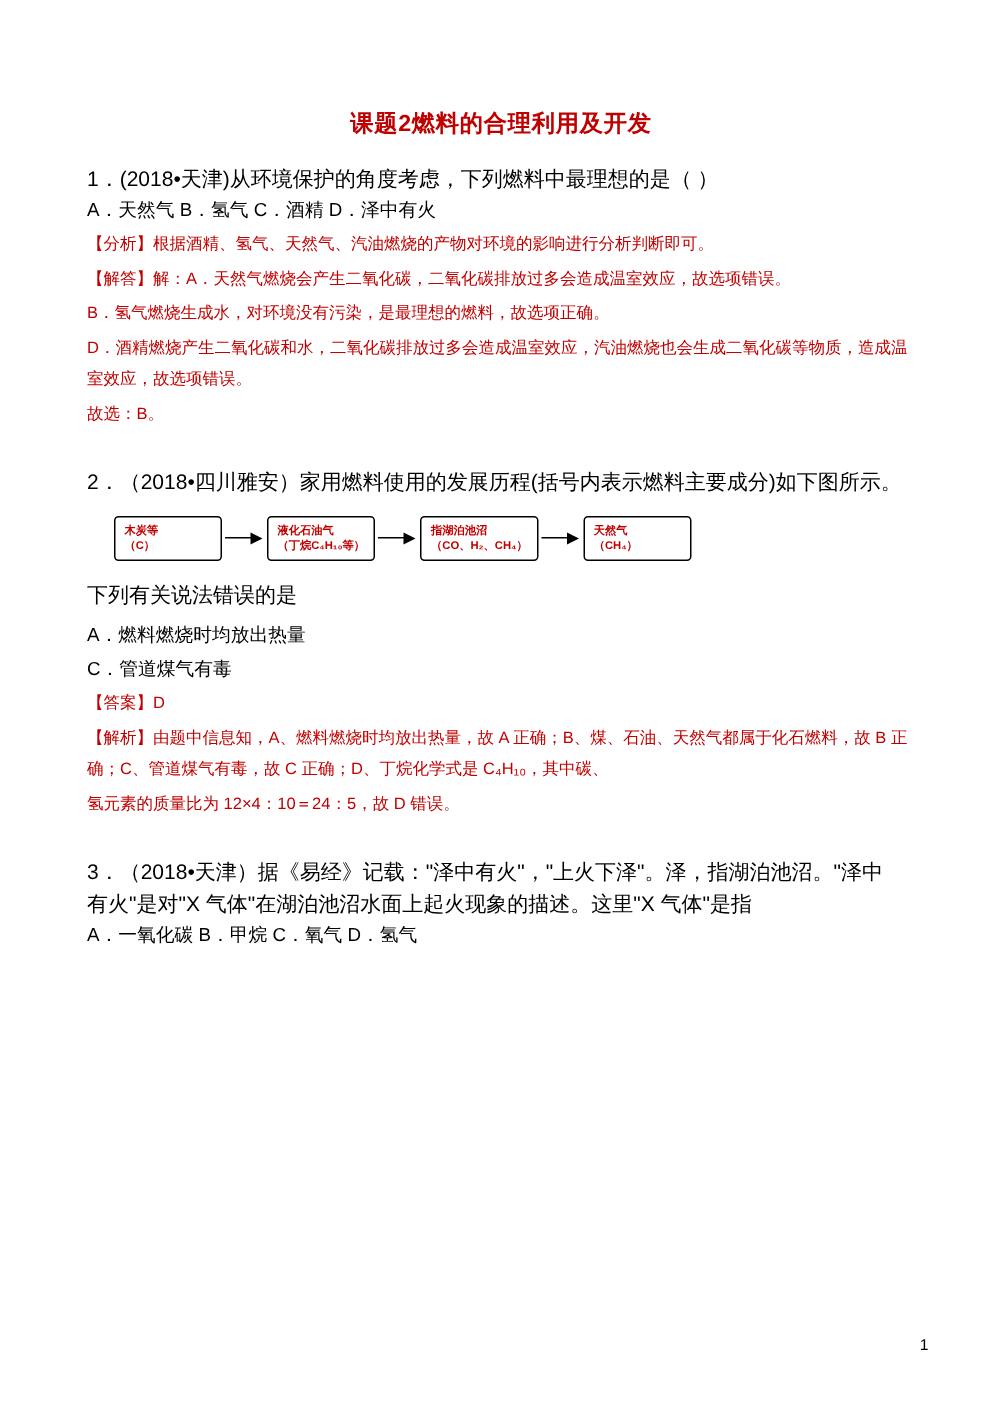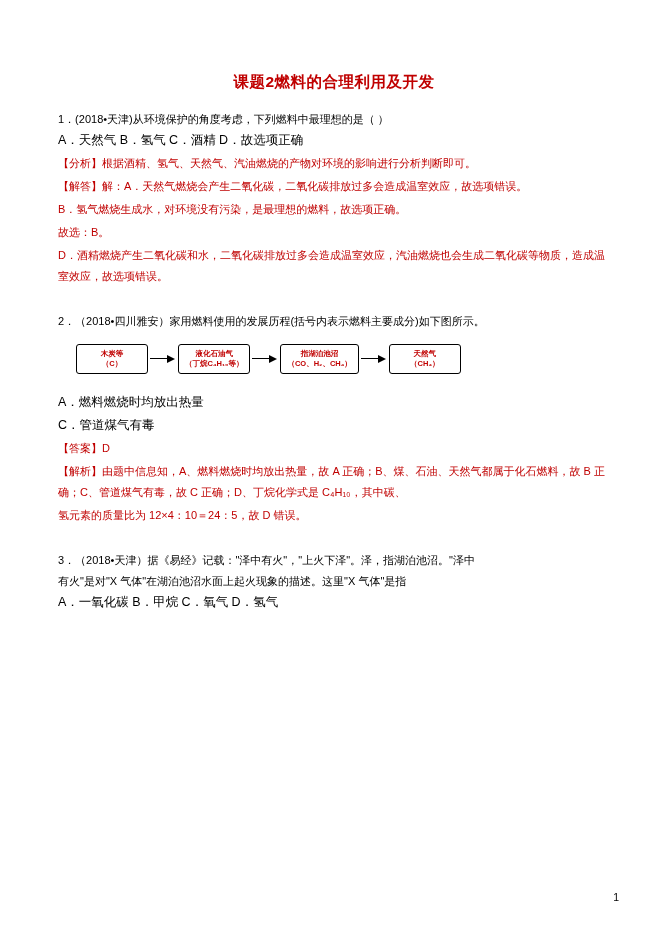--- a/index.html
+++ b/index.html
@@ -39,21 +39,21 @@
   .line {
     font-size: 11px;
     line-height: 21px;
     margin: 0 0 2px 0;
     color: #000000;
   }
   .red {
     color: #c00000;
   }
   .q-stem {
-    font-size: 11px;
+    font-size: 14px;
     line-height: 21px;
     margin: 0;
   }
   .options {
     font-size: 12.5px;
     line-height: 21px;
     margin: 0 0 2px 0;
   }
   .spacer-lg {
     height: 22px;
@@ -66,21 +66,21 @@
     display: flex;
     align-items: center;
     margin: 12px 0 12px 0;
     padding-left: 18px;
   }
   .flow-box {
     border: 1px solid #000000;
     border-radius: 3px;
     min-width: 58px;
     padding: 4px 6px;
-    text-align: center;
+    text-align: left;
     font-size: 7.5px;
     line-height: 10px;
     color: #c00000;
     font-weight: bold;
   }
   .flow-box .l1 { display: block; }
   .flow-box .l2 { display: block; }
   .arrow {
     width: 26px;
     height: 10px;
@@ -122,26 +122,26 @@
 <body>
 
 <div class="page">
 
   <div class="content">
 
     <div class="doc-title">课题2燃料的合理利用及开发</div>
 
     <div class="qnum-block">
       <p class="q-stem">1．(2018•天津)从环境保护的角度考虑，下列燃料中最理想的是（     ）</p>
-      <p class="options">A．天然气  B．氢气 C．酒精 D．故选项正确</p>
+      <p class="options">A．天然气  B．氢气 C．酒精 D．泽中有火</p>
       <p class="line red"><span>【分析】</span><span>根据酒精、氢气、天然气、汽油燃烧的产物对环境的影响进行分析判断即可。</span></p>
       <p class="line red"><span>【解答】</span><span>解：A．天然气燃烧会产生二氧化碳，二氧化碳排放过多会造成温室效应，故选项错误。</span></p>
       <p class="line red">B．氢气燃烧生成水，对环境没有污染，是最理想的燃料，故选项正确。</p>
+      <p class="line red">D．酒精燃烧产生二氧化碳和水，二氧化碳排放过多会造成温室效应，汽油燃烧也会生成二氧化碳等物质，造成温室效应，故选项错误。</p>
       <p class="line red">故选：B。</p>
-      <p class="line red">D．酒精燃烧产生二氧化碳和水，二氧化碳排放过多会造成温室效应，汽油燃烧也会生成二氧化碳等物质，造成温室效应，故选项错误。</p>
     </div>
 
     <div class="spacer-lg"></div>
 
     <div class="qnum-block">
       <p class="q-stem">2．（2018•四川雅安）家用燃料使用的发展历程(括号内表示燃料主要成分)如下图所示。</p>
 
       <div class="flow">
         <div class="flow-box">
           <span class="l1">木炭等</span>
@@ -157,20 +157,21 @@
           <span class="l1">指湖泊池沼</span>
           <span class="l2">（CO、H₂、CH₄）</span>
         </div>
         <div class="arrow"></div>
         <div class="flow-box">
           <span class="l1">天然气</span>
           <span class="l2">（CH₄）</span>
         </div>
       </div>
 
+      <p class="q-stem">下列有关说法错误的是</p>
       <div class="spacer-sm"></div>
       <p class="options">A．燃料燃烧时均放出热量</p>
       <p class="options">C．管道煤气有毒</p>
       <p class="line red"><span>【答案】</span><span>D</span></p>
       <p class="line red"><span>【解析】</span><span>由题中信息知，A、燃料燃烧时均放出热量，故 A 正确；B、煤、石油、天然气都属于化石燃料，故 B 正确；C、管道煤气有毒，故 C 正确；D、丁烷化学式是 C₄H₁₀，其中碳、</span></p>
       <p class="line red">氢元素的质量比为 12×4：10＝24：5，故 D 错误。</p>
     </div>
 
     <div class="spacer-lg"></div>
 

